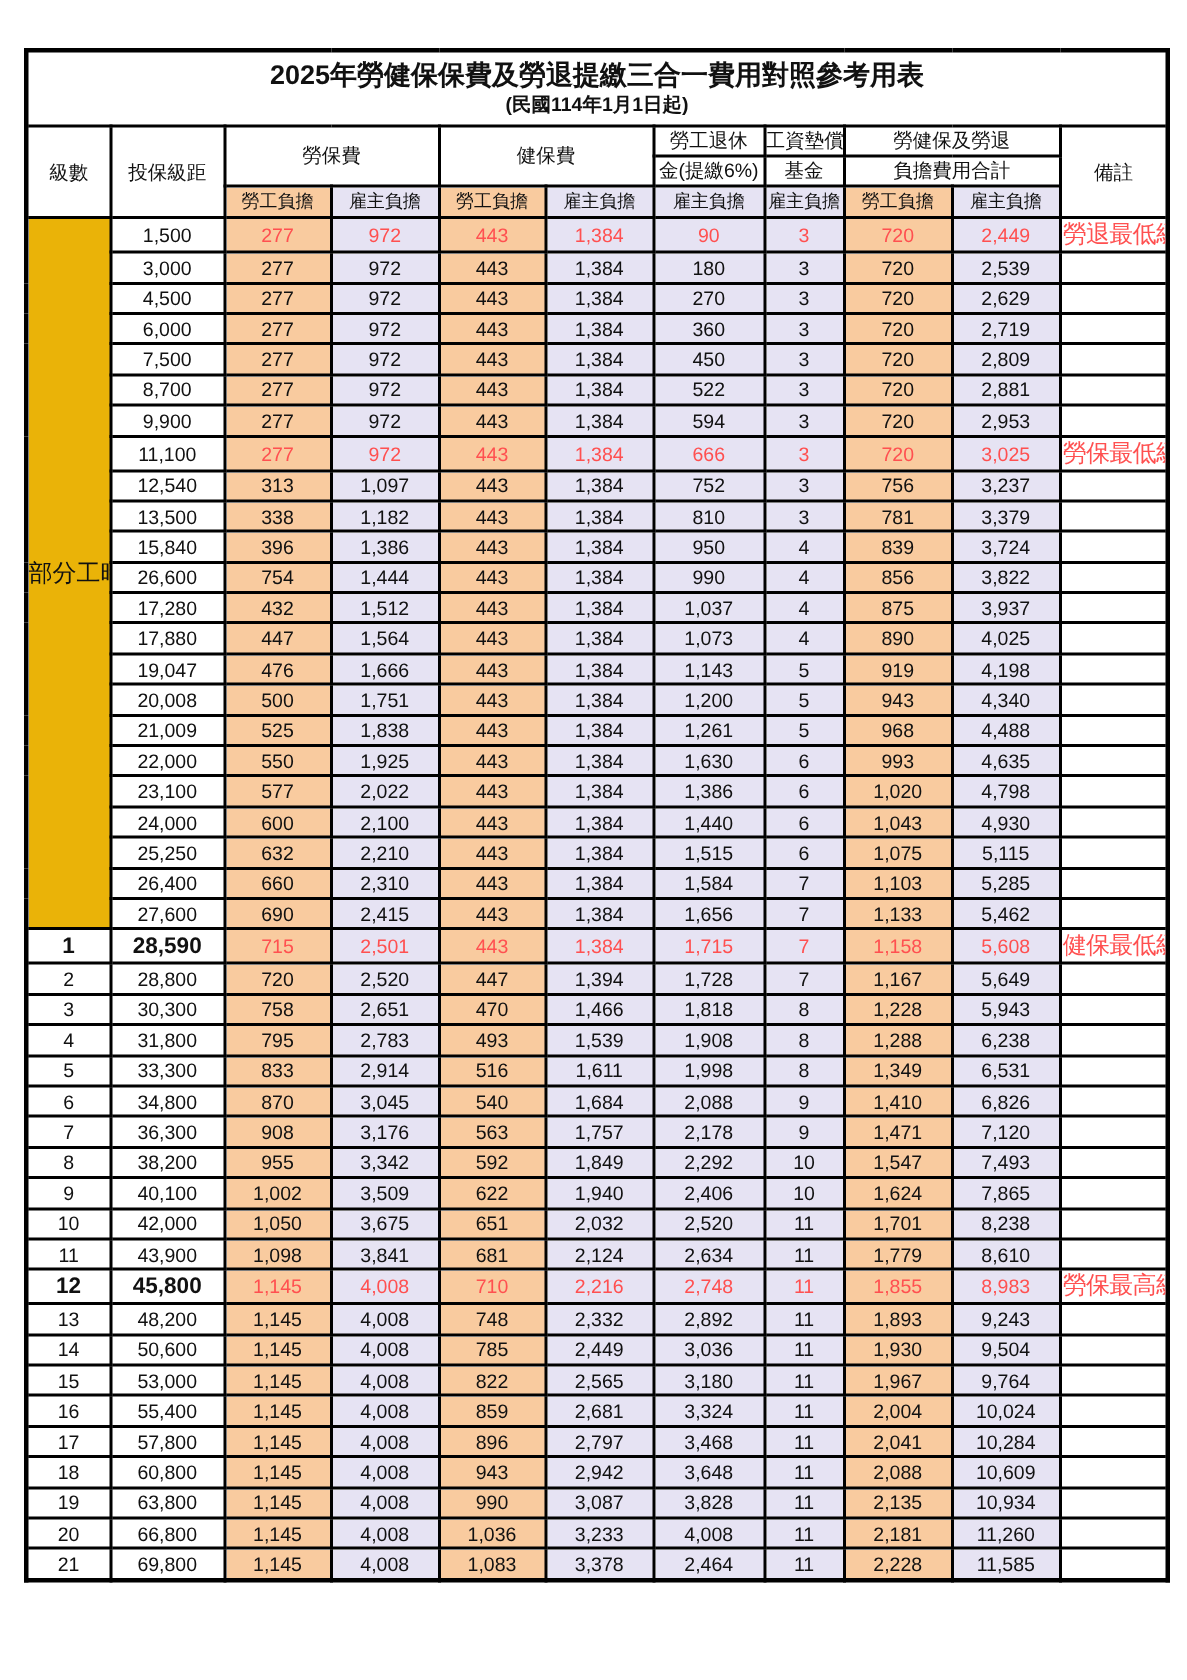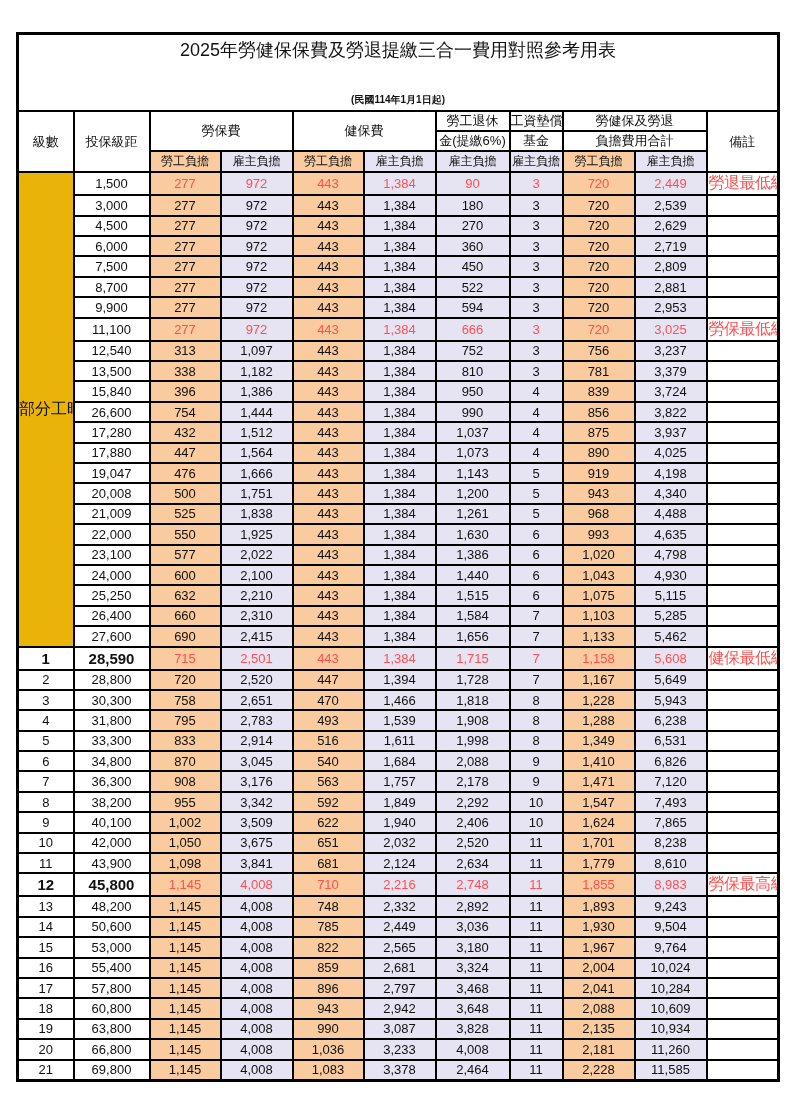--- a/index.html
+++ b/index.html
@@ -14,22 +14,22 @@
     border:3px solid #000;
   }
   td,th{
     border:2px solid #000;
     text-align:center;vertical-align:middle;
     font-size:13px;font-weight:400;
     padding:0;height:18px;
     overflow:hidden;white-space:nowrap;
   }
   .title-cell{padding:3px 0 4px 0;height:auto;}
-  .title-line{font-size:18px;font-weight:400;line-height:1.35;}
-  .subtitle-line{font-size:10px;font-weight:700;line-height:1.3;margin-top:31px;}
+  .title-line{font-size:18px;font-weight:700;line-height:1.35;}
+  .subtitle-line{font-size:13px;font-weight:700;line-height:1.3;}
   .hdr{font-size:13px;height:18px;}
   .subhdr{font-size:12px;height:19px;}
   .c-emp{background:#F9CB9F;}
   .c-er{background:#E6E3F3;}
   tbody td{height:18.4px;}
   tbody tr.hl td.fee{color:#FF5050;}
   td.note-cell{font-size:16px;color:#FF5050;letter-spacing:-0.5px;padding:0 1px;margin-left:15px;}
   tr.em td.level-cell,tr.em td.bracket-cell{font-size:15px;font-weight:600;}
   td.group-cell{font-size:16px;background:#eab308;}
   td.level-cell,td.bracket-cell,td.note-cell{background:#fff;}

